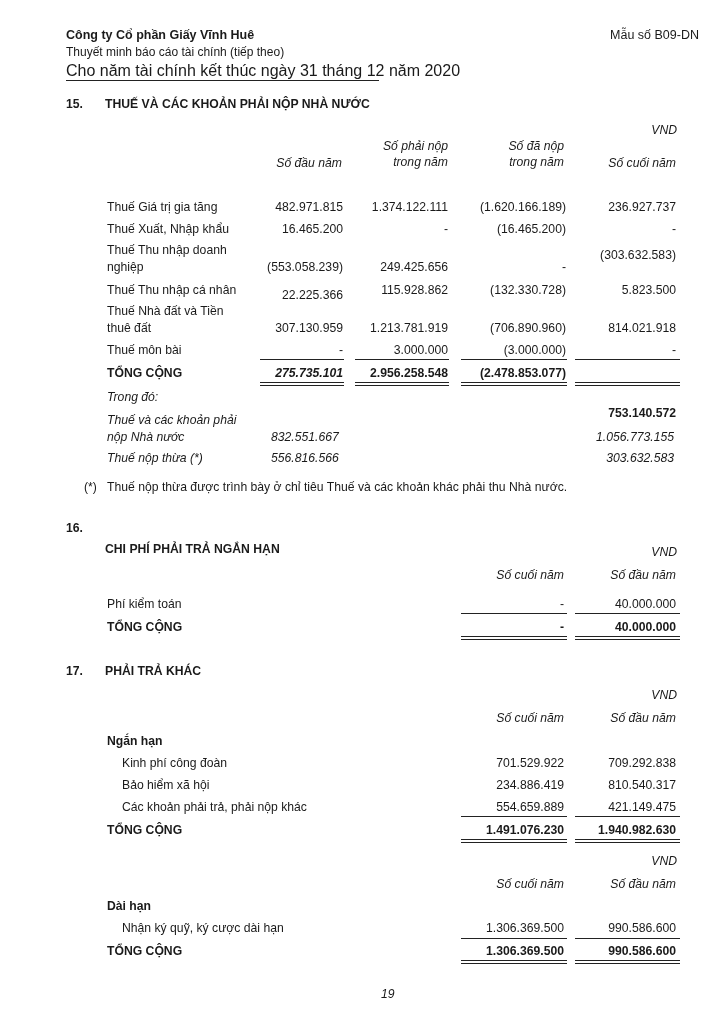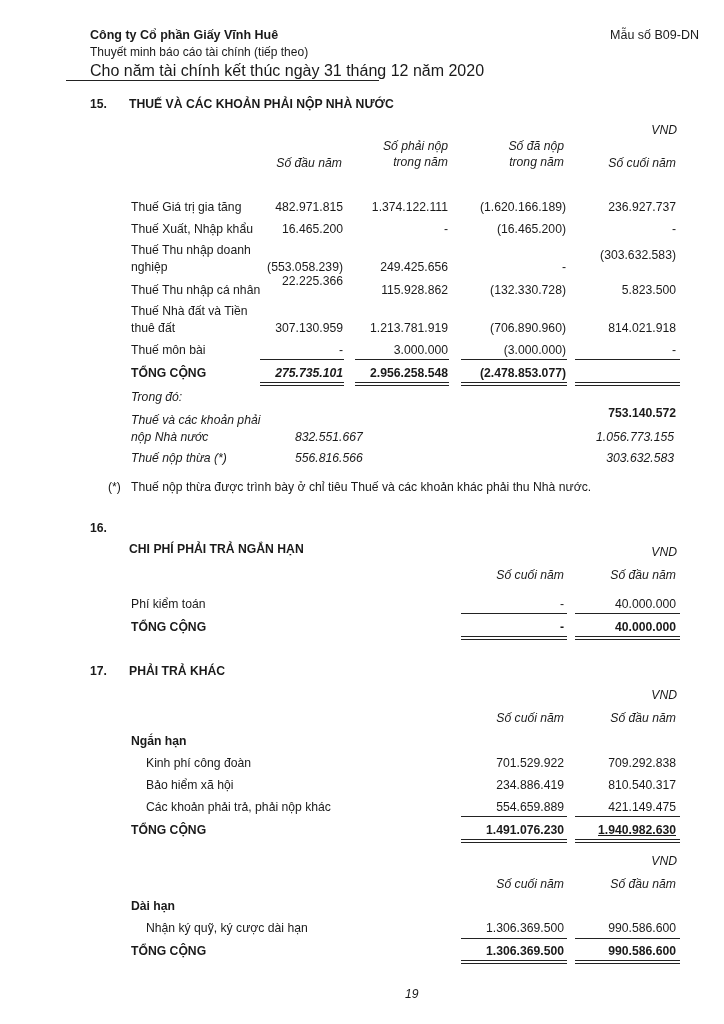--- a/index.html
+++ b/index.html
@@ -1,18 +1,18 @@
 <!DOCTYPE html>
 <html><head>
   <meta charset="utf-8">
   <style>
     html, body { margin: 0; padding: 0; background: #ffffff; }
     body { width: 724px; height: 1024px; position: relative; overflow: hidden;
       font-family: "Liberation Sans", sans-serif; color: #1a1a1a; font-size: 12.2px; }
-    .abs { position: absolute; white-space: nowrap; margin-left: 24px; }
+    .abs { position: absolute; white-space: nowrap; }
     .b { font-weight: bold; }
     .i { font-style: italic; }
     .hdr-line { position: absolute; left: 66px; top: 80px; width: 313px; height: 0; border-top: 1.3px solid #222; }
     .uline { position: absolute; height: 0; border-top: 1.2px solid #222; }
     .dline { position: absolute; height: 2px; border-top: 1.2px solid #222; border-bottom: 1.2px solid #222; }
     .num { position: absolute; white-space: nowrap; text-align: right; }
   </style>
 </head>
 <body>
 
@@ -54,21 +54,21 @@
     <div class="abs" style="left:107px;top:243px;">Thuế Thu nhập doanh</div>
     <div class="abs" style="left:107px;top:260px;">nghiệp</div>
     <div class="num" style="right:381px;top:260px;">(553.058.239)</div>
     <div class="num" style="right:276px;top:260px;">249.425.656</div>
     <div class="num" style="right:158px;top:260px;">-</div>
     <div class="num" style="right:48px;top:248px;">(303.632.583)</div>
   </div>
 
   <div>
     <div class="abs" style="left:107px;top:283px;">Thuế Thu nhập cá nhân</div>
-    <div class="num" style="right:381px;top:274px;">22.225.366</div>
+    <div class="num" style="right:381px;top:288px;">22.225.366</div>
     <div class="num" style="right:276px;top:283px;">115.928.862</div>
     <div class="num" style="right:158px;top:283px;">(132.330.728)</div>
     <div class="num" style="right:48px;top:283px;">5.823.500</div>
   </div>
 
   <div>
     <div class="abs" style="left:107px;top:304px;">Thuế Nhà đất và Tiền</div>
     <div class="abs" style="left:107px;top:321px;">thuê đất</div>
     <div class="num" style="right:381px;top:321px;">307.130.959</div>
     <div class="num" style="right:276px;top:321px;text-align:right;">1.213.781.919</div>
@@ -165,21 +165,21 @@
     <div class="abs" style="left:122px;top:800px;">Các khoản phải trả, phải nộp khác</div>
     <div class="num" style="right:160px;top:800px;">554.659.889</div>
     <div class="num" style="right:48px;top:800px;">421.149.475</div>
   </div>
   <div class="uline" style="left:461px;width:106px;top:816px;"></div>
   <div class="uline" style="left:575px;width:105px;top:816px;"></div>
 
   <div>
     <div class="abs b" style="left:107px;top:823px;">TỔNG CỘNG</div>
     <div class="num b" style="right:160px;top:823px;">1.491.076.230</div>
-    <div class="num b" style="right:48px;top:823px;text-decoration:underline;">1.940.982.630</div>
+    <div class="num b" style="right:48px;top:823px;">1.940.982.630</div>
   </div>
   <div class="dline" style="left:461px;width:106px;top:839px;"></div>
   <div class="dline" style="left:575px;width:105px;top:839px;"></div>
 
   <div class="num i" style="right:47px;top:854px;">VND</div>
   <div class="num i" style="right:160px;top:877px;">Số cuối năm</div>
   <div class="num i" style="right:48px;top:877px;">Số đầu năm</div>
   <div class="abs b" style="left:107px;top:899px;">Dài hạn</div>
 
   <div>

